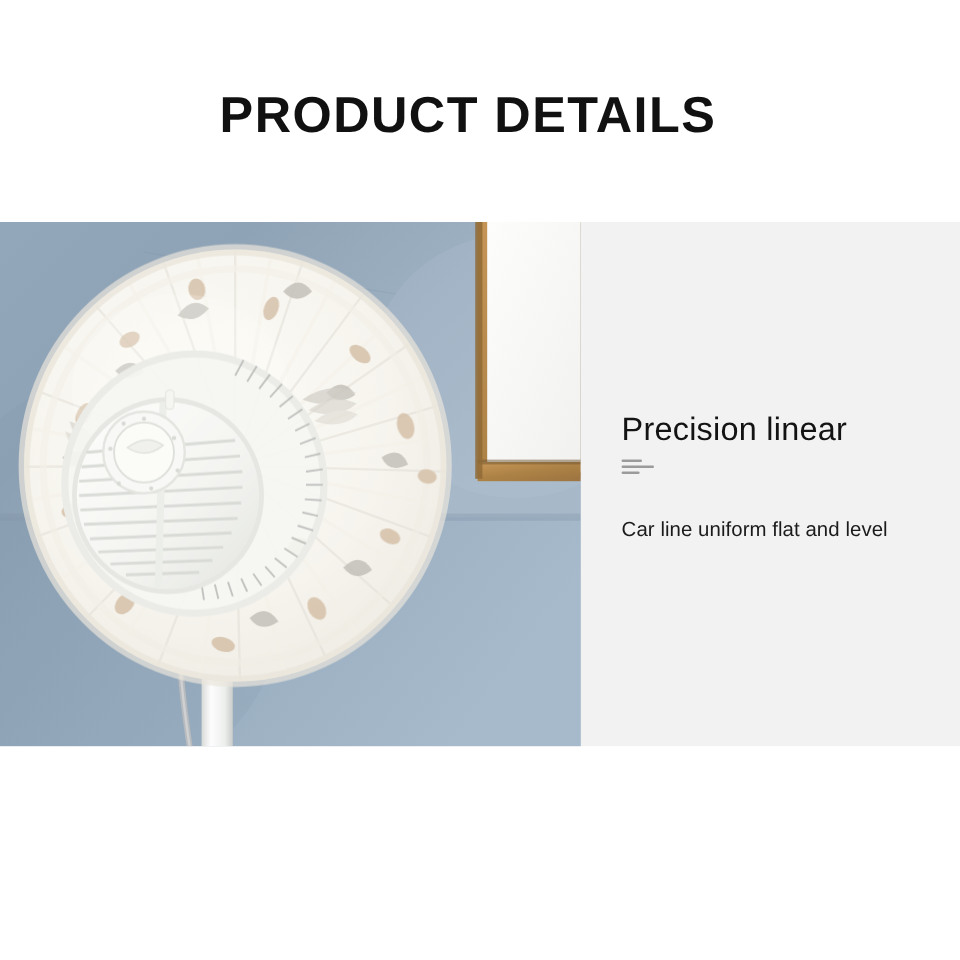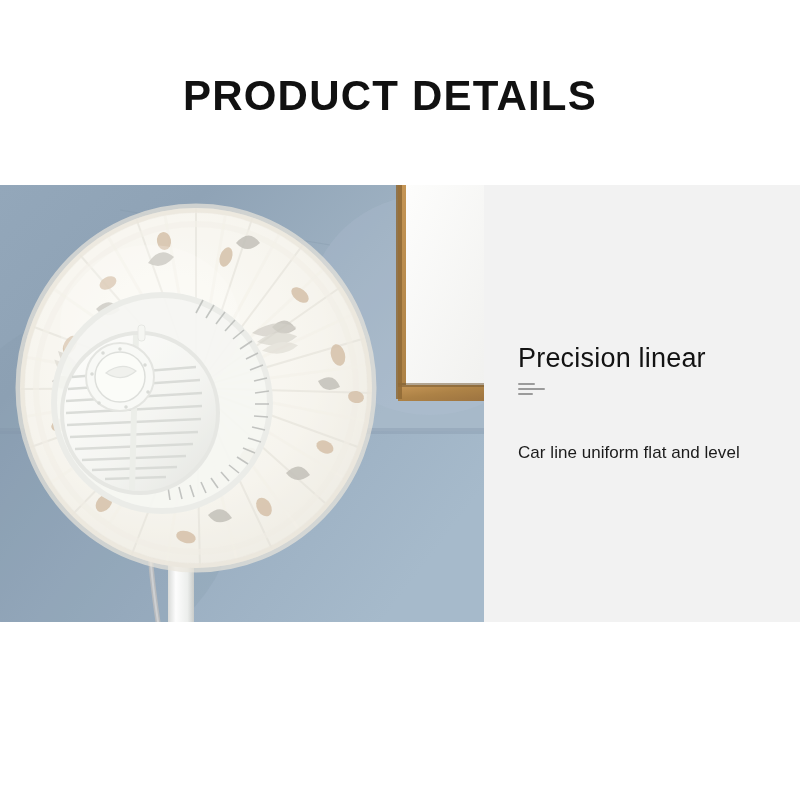--- a/index.html
+++ b/index.html
@@ -93,21 +93,21 @@
     margin-bottom: 3px;
     border-radius: 1px;
   }
   .divider i:nth-child(1) { width: 17px; }
   .divider i:nth-child(2) { width: 27px; }
   .divider i:nth-child(3) { width: 15px; }
 
   .info-body {
     position: absolute;
     left: 34px;
-    top: 258px;
+    top: 247px;
     font-size: 17px;
     color: #1b1b1b;
     letter-spacing: 0.05px;
     white-space: nowrap;
   }
 
   
   .footer {
     position: absolute;
     left: 0;

